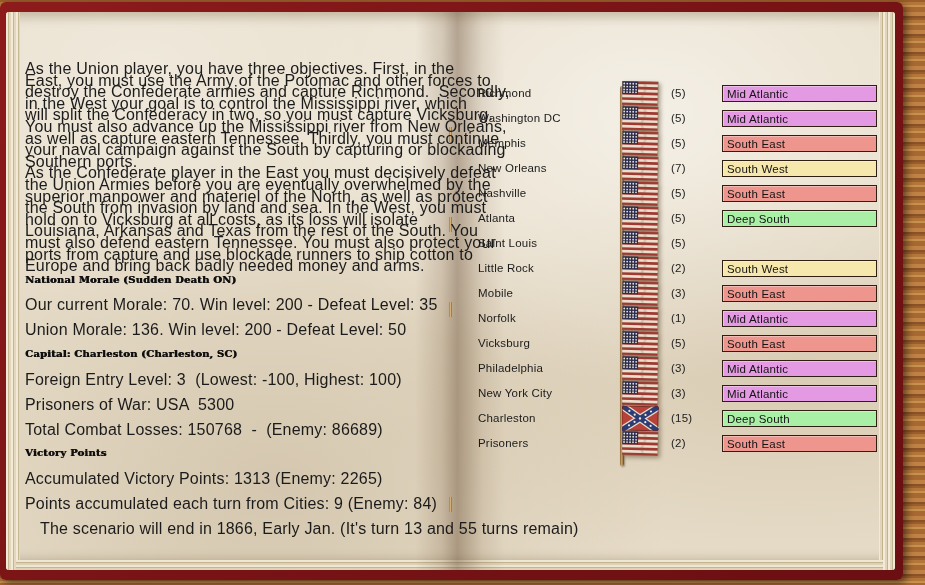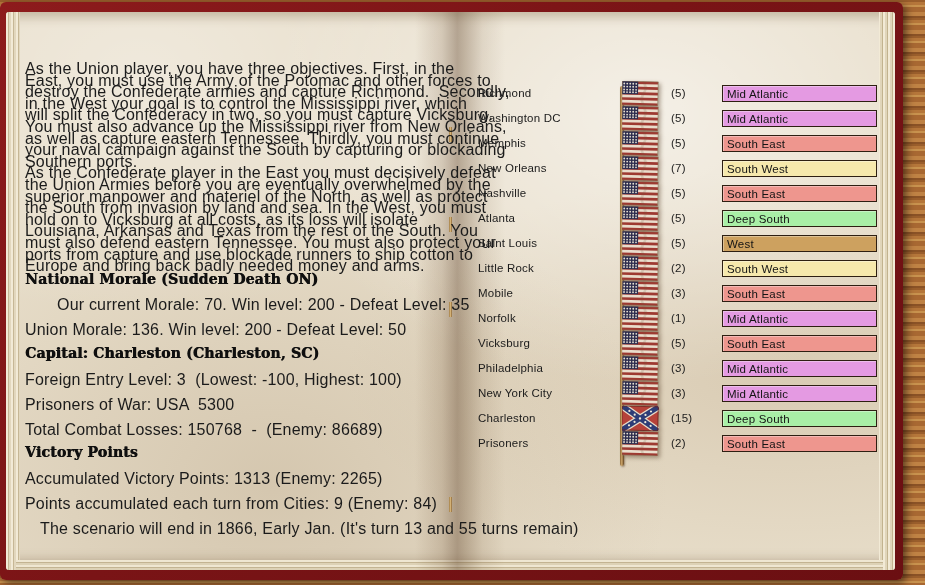--- a/index.html
+++ b/index.html
@@ -57,21 +57,21 @@
     background:linear-gradient(to right,#a07c44,#d3b176,#8a6536);
   }
   
   .left-content{ position:absolute; left:25px; top:0; width:430px; color:#1b1b1b; }
   .body-text{
     position:absolute; font-size:16px; line-height:11.6px; letter-spacing:.2px;
     white-space:pre; color:#1b1b1b;
   }
   .heading{
     position:absolute; font-family:"DejaVu Serif", serif; font-weight:bold;
-    font-size:14px; line-height:15px; letter-spacing:.2px; color:#0f0f0f;
+    font-size:10px; line-height:15px; letter-spacing:.2px; color:#0f0f0f;
     text-shadow:.6px 0 0 #0f0f0f; white-space:pre;
   }
   
   .rp-title{
     position:absolute; left:465px; top:33px; width:415px; text-align:center;
     font-family:"DejaVu Serif", serif; font-weight:bold; font-size:17px;
     letter-spacing:.5px; color:#0d0d0d; text-shadow:.7px 0 0 #0d0d0d;
   }
   .flagpole{
     position:absolute; left:620px; top:86px; width:4px; height:380px;
@@ -122,21 +122,21 @@
 the Union Armies before you are eventually overwhelmed by the
 superior manpower and materiel of the North, as well as protect
 the South from invasion by land and sea. In the West, you must
 hold on to Vicksburg at all costs, as its loss will isolate
 Louisiana, Arkansas and Texas from the rest of the South. You
 must also defend eastern Tennessee. You must also protect your
 ports from capture and use blockade runners to ship cotton to
 Europe and bring back badly needed money and arms.</div>
 
     <div class="heading" style="top:272px;">National Morale (Sudden Death ON)</div>
-    <div class="body-text" style="top:299px;margin-left:32px;">Our current Morale: 70. Win level: 200 - Defeat Level: 35</div>
+    <div class="body-text" style="top:299px;">Our current Morale: 70. Win level: 200 - Defeat Level: 35</div>
     <div class="body-text" style="top:324px;">Union Morale: 136. Win level: 200 - Defeat Level: 50</div>
 
     <div class="heading" style="top:346px;">Capital: Charleston (Charleston, SC)</div>
     <div class="body-text" style="top:374px;">Foreign Entry Level: 3  (Lowest: -100, Highest: 100)</div>
     <div class="body-text" style="top:399px;">Prisoners of War: USA  5300</div>
     <div class="body-text" style="top:424px;">Total Combat Losses: 150768  -  (Enemy: 86689)</div>
 
     <div class="heading" style="top:445px;">Victory Points</div>
     <div class="body-text" style="top:473px;">Accumulated Victory Points: 1313 (Enemy: 2265)</div>
     <div class="body-text" style="top:498px;">Points accumulated each turn from Cities: 9 (Enemy: 84)</div>
@@ -444,21 +444,20 @@
                 <circle cx="8" cy="11" r=".9"></circle>
                 <circle cx="11" cy="11" r=".9"></circle>
                 <circle cx="14" cy="11" r=".9"></circle>
       </g>
       <rect x="0" y="0" width="36" height="24" fill="none" stroke="#8a7a5e" stroke-width=".6"></rect>
       <path d="M20,0 q4,8 0,12 q-4,8 2,12 L24,24 q-5,-5 -1,-12 q4,-7 -1,-12 Z" fill="rgba(120,90,60,.18)"></path>
     </g>
   </svg>
         </span>
     <span class="obj-pts">(5)</span>
-    <span class="obj-badge" style="background: rgb(205, 161, 95);">West</span>
   </div>
       <div class="obj-row" style="top: 259px;">
     <span class="obj-city">Little Rock</span>
     <span class="obj-flag">
           <svg width="37" height="25" viewBox="0 0 37 25" xmlns="http://www.w3.org/2000/svg">
     <g transform="rotate(1.5 2 12)">
       <rect x="0" y="0" width="36" height="24" fill="#e9ddcc"></rect>
       <g fill="#9e3a32">
         <rect x="0" y="0" width="36" height="2.7"></rect>
         <rect x="0" y="5.4" width="36" height="2.7"></rect>

